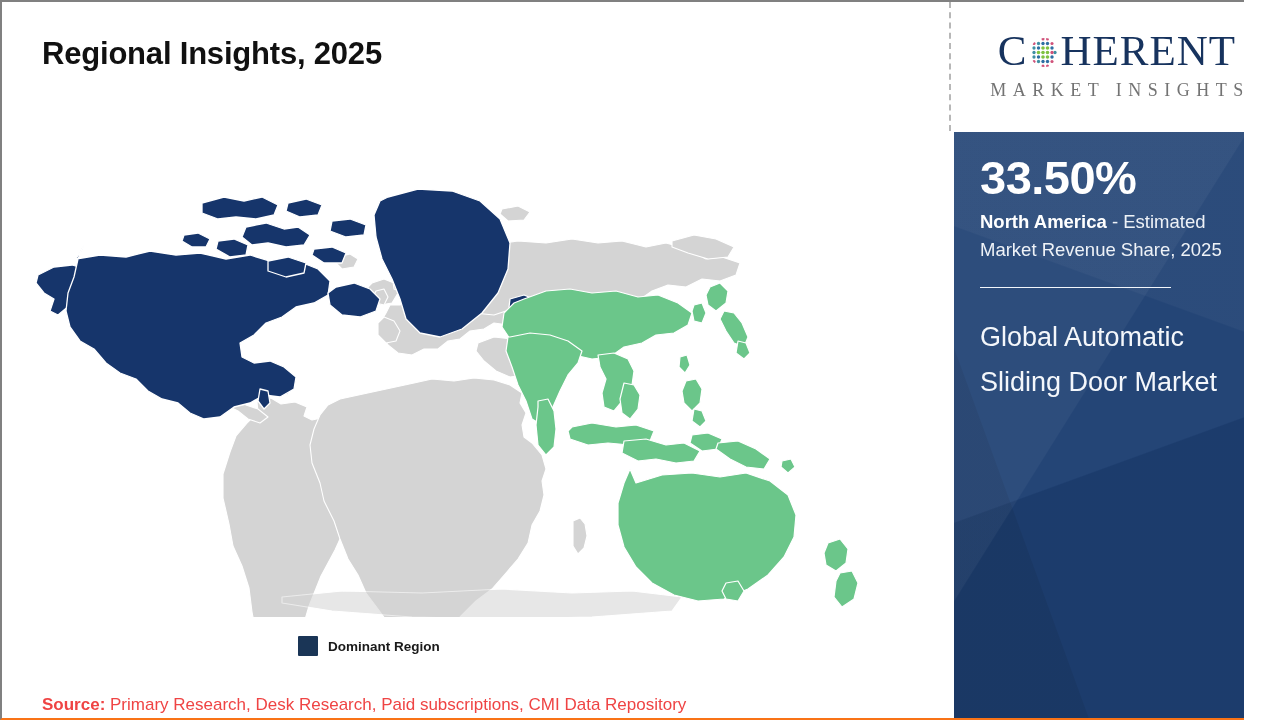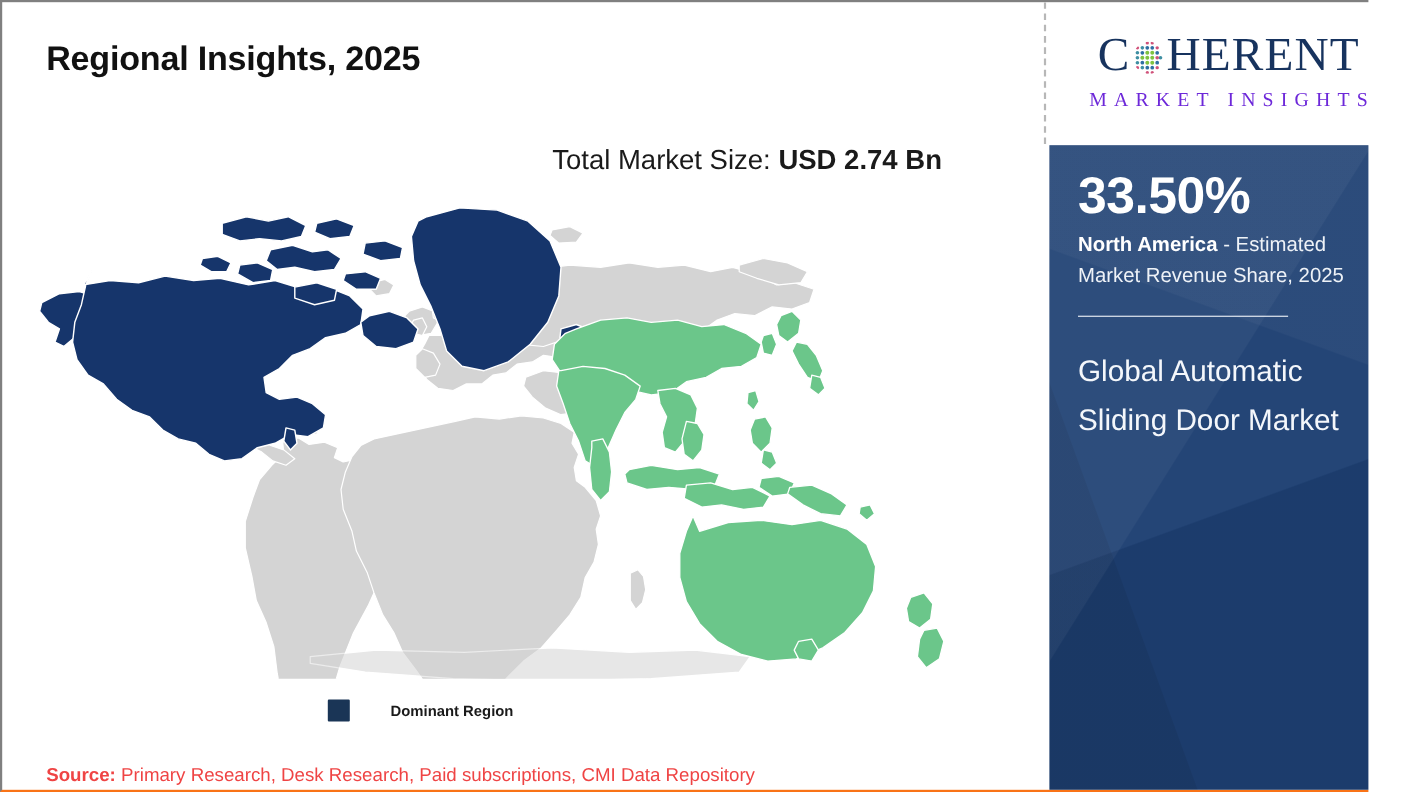--- a/index.html
+++ b/index.html
@@ -48,21 +48,21 @@
   }
   #map-wrap svg{display:block;width:100%;height:100%;}
 
   
   #legend{
     position:absolute;left:296px;top:634px;
     display:flex;align-items:center;gap:58px;
   }
   .legend-item{display:flex;align-items:center;gap:10px;}
   .legend-swatch{width:20px;height:20px;display:block;border-radius:1px;}
-  .legend-label{font-size:13.5px;font-weight:bold;color:#1a1a1a;white-space:nowrap;margin-left:27px;}
+  .legend-label{font-size:13.5px;font-weight:bold;color:#1a1a1a;white-space:nowrap;}
 
   
   #source{
     position:absolute;left:40px;top:693px;
     font-size:17px;color:#ef4444;white-space:nowrap;
   }
   #source .src-label{font-weight:bold;}
 
   
   #logo{
@@ -79,21 +79,21 @@
     height:48px;
   }
   #logo-globe{
     display:inline-block;width:31px;height:31px;
     margin:0 1px;position:relative;top:2px;
   }
   #logo-globe svg{display:block;width:31px;height:31px;}
   #logo-sub{
     margin-top:6px;text-align:center;
     font-family:"Liberation Serif", serif;
-    color:#6d28d9;
+    color:#737373;
     font-size:18px;
     letter-spacing:6.5px;
     padding-left:6px;
     white-space:nowrap;
   }
 
   
   #side-panel{
     position:absolute;left:952px;top:130px;
     width:328px;height:590px;
@@ -133,23 +133,20 @@
     max-width:250px;
   }
 </style>
 </head>
 <body>
 
 <div id="root">
 
   <div id="page-title">Regional Insights, 2025</div>
 
-  <div id="market-size">
-    <span class="ms-label">Total Market Size: </span><span class="ms-value">USD 2.74 Bn</span>
-  </div>
 
   <div id="divider"></div>
 
   <div id="logo">
     <div id="logo-word">
       <span>C</span>
       <span id="logo-globe">
         <svg viewBox="0 0 62 62" xmlns="http://www.w3.org/2000/svg">
           <defs>
             <clipPath id="gclip">

